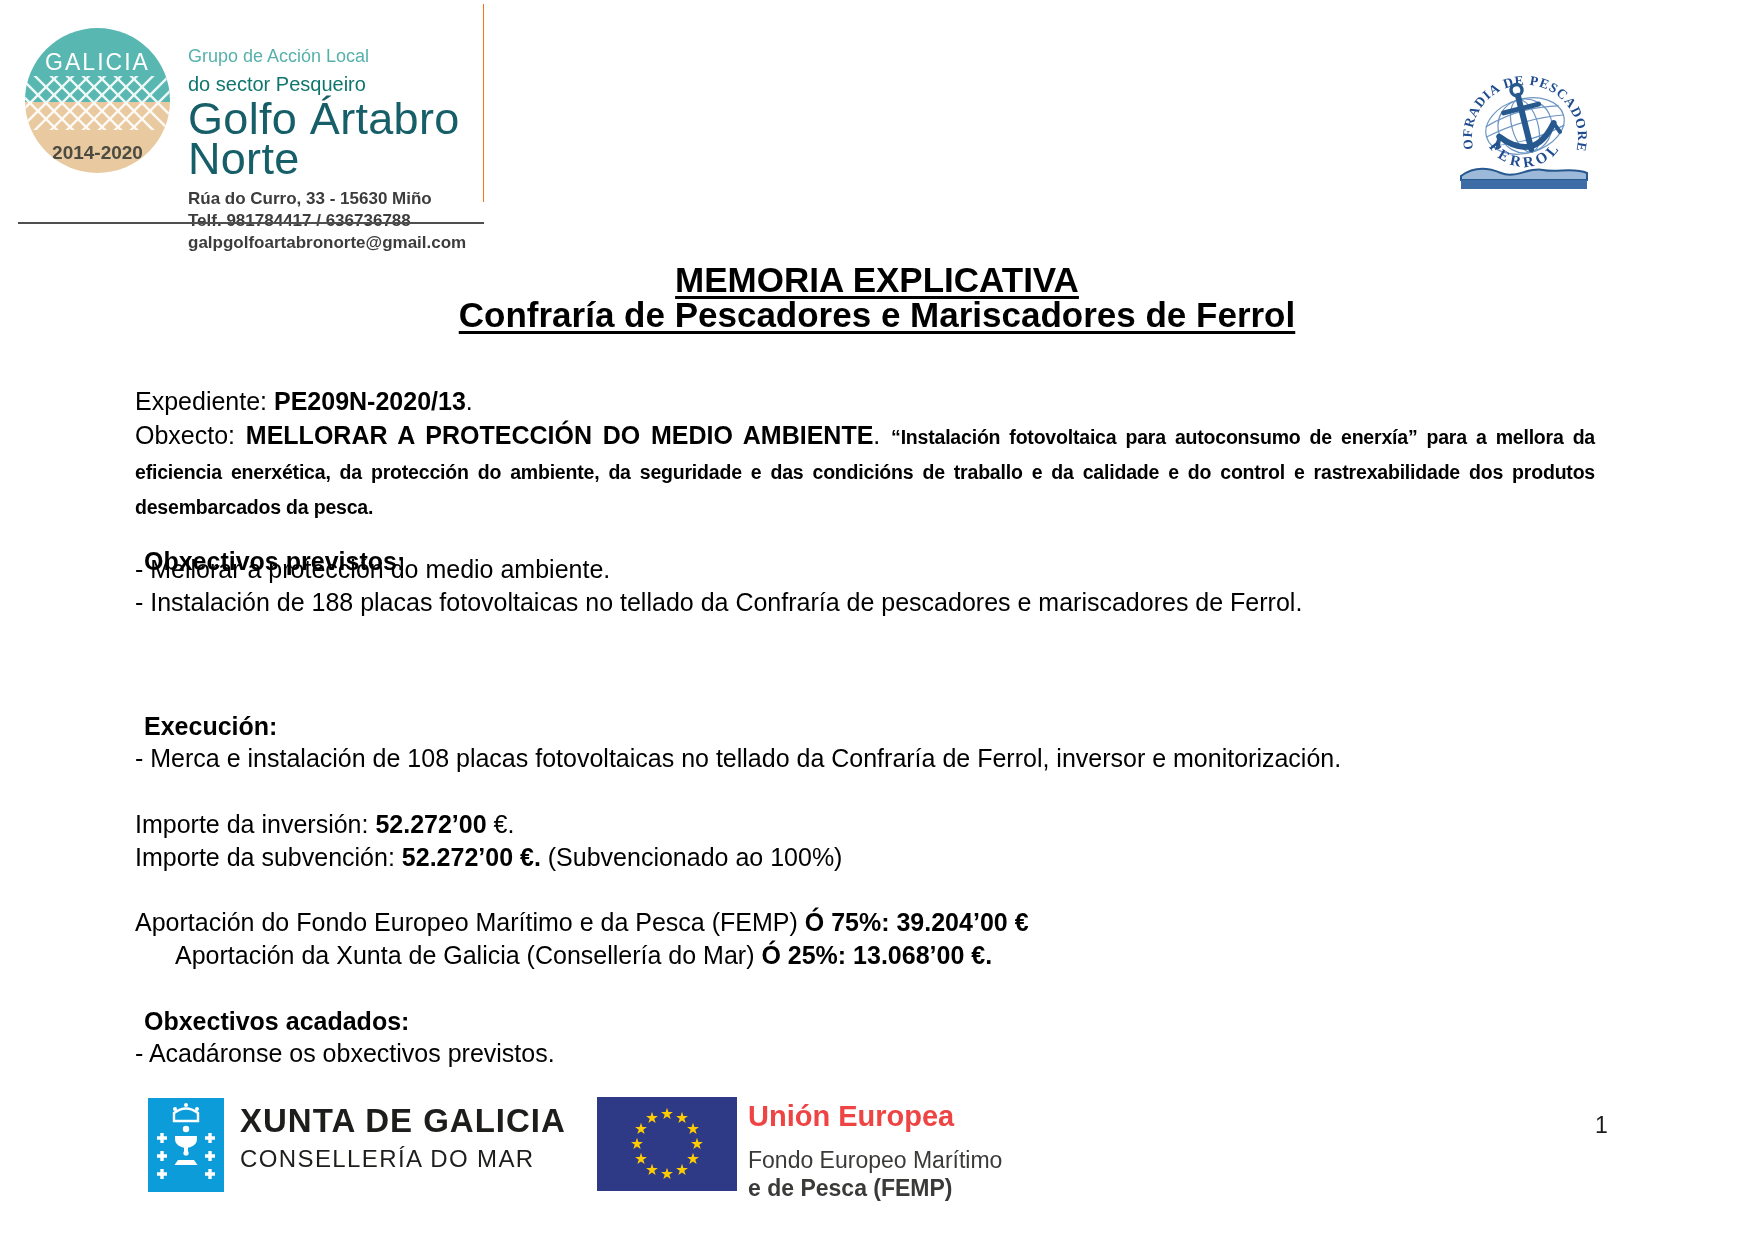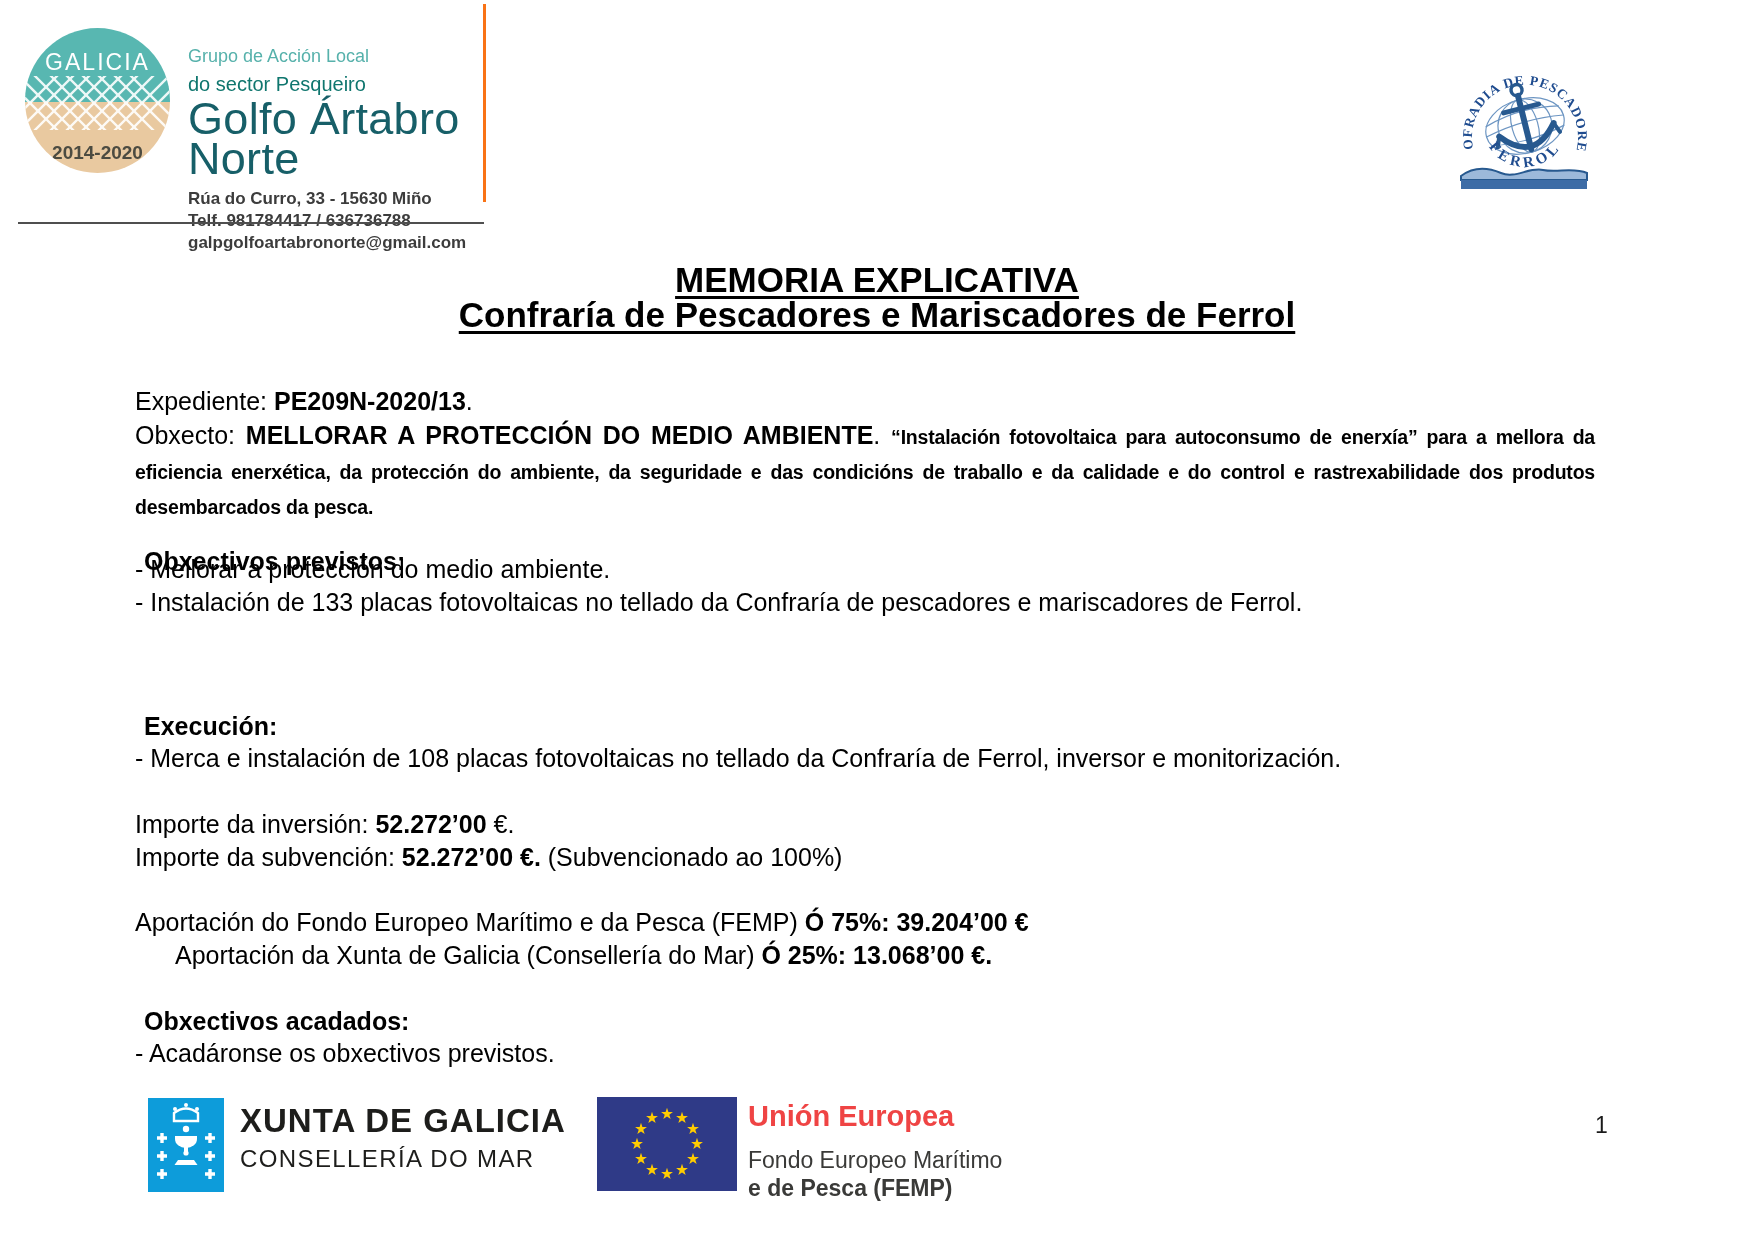--- a/index.html
+++ b/index.html
@@ -1,21 +1,21 @@
 <!DOCTYPE html>
 <html><head>
 <meta charset="utf-8">
 <style>
   html,body{margin:0;padding:0;}
   body{
     width:1754px;height:1240px;background:#ffffff;position:relative;
     font-family:"Liberation Sans",sans-serif;color:#000;overflow:hidden;
   }
   
-  .galp-block{position:absolute;left:18px;top:4px;width:465px;height:198px;border-right:3px solid #f97316;}
+  .galp-block{position:absolute;left:18px;top:4px;width:465px;height:198px;border-right:1px solid #f97316;}
   .galp-badge{position:absolute;left:7px;top:24px;width:145px;height:145px;}
   .galp-text{position:absolute;left:170px;top:38px;line-height:28px;}
   .galp-org1{font-size:18px;color:#56b1ab;}
   .galp-org2{font-size:20px;color:#0f766e;}
   .galp-name{font-size:45px;line-height:40px;color:#175f68;letter-spacing:.3px;margin-top:1px;}
   .galp-contact{margin-top:9px;font-size:17px;font-weight:bold;color:#3c3c3c;line-height:22px;}
   .header-rule{position:absolute;left:18px;top:222px;width:466px;border-top:2px solid #4f4f4f;}
   
   .cofradia{position:absolute;left:1451px;top:70px;width:148px;height:128px;}
   
@@ -137,21 +137,21 @@
 <div class="title-line t1">MEMORIA EXPLICATIVA</div>
 <div class="title-line t2">Confraría de Pescadores e Mariscadores de Ferrol</div>
 
 <p class="bl p-exp"><span>Expediente: </span><b>PE209N-2020/13</b><span>.</span></p>
 
 <p class="bl p-obx just"><span>Obxecto: </span><b>MELLORAR A PROTECCIÓN DO MEDIO AMBIENTE</b><span>. </span><b class="small">“Instalación fotovoltaica para autoconsumo de enerxía” para a mellora da eficiencia enerxética, da protección do ambiente, da seguridade e das condicións de traballo e da calidade e do control e rastrexabilidade dos produtos desembarcados da pesca.</b></p>
 
 <p class="bl h h-prev">Obxectivos previstos:</p>
 <div class="bl ul-prev">
   <div>- Mellorar a protección do medio ambiente.</div>
-  <div>- Instalación de 133 placas fotovoltaicas no tellado da Confraría de pescadores e mariscadores de Ferrol.</div>
+  <div>- Instalación de 188 placas fotovoltaicas no tellado da Confraría de pescadores e mariscadores de Ferrol.</div>
 </div>
 
 <p class="bl h h-exec">Execución:</p>
 <p class="bl p-merca">- Merca e instalación de 108 placas fotovoltaicas no tellado da Confraría de Ferrol, inversor e monitorización.</p>
 
 <p class="bl p-inv"><span>Importe da inversión: </span><b>52.272’00</b><span> €.</span></p>
 <p class="bl p-sub"><span>Importe da subvención: </span><b>52.272’00 €.</b><span> (Subvencionado ao 100%)</span></p>
 
 <p class="bl p-femp"><span>Aportación do Fondo Europeo Marítimo e da Pesca (FEMP) </span><b>Ó 75%: 39.204’00 €</b></p>
 <p class="bl p-xunta"><span>Aportación da Xunta de Galicia (Consellería do Mar) </span><b>Ó 25%: 13.068’00 €.</b></p>

